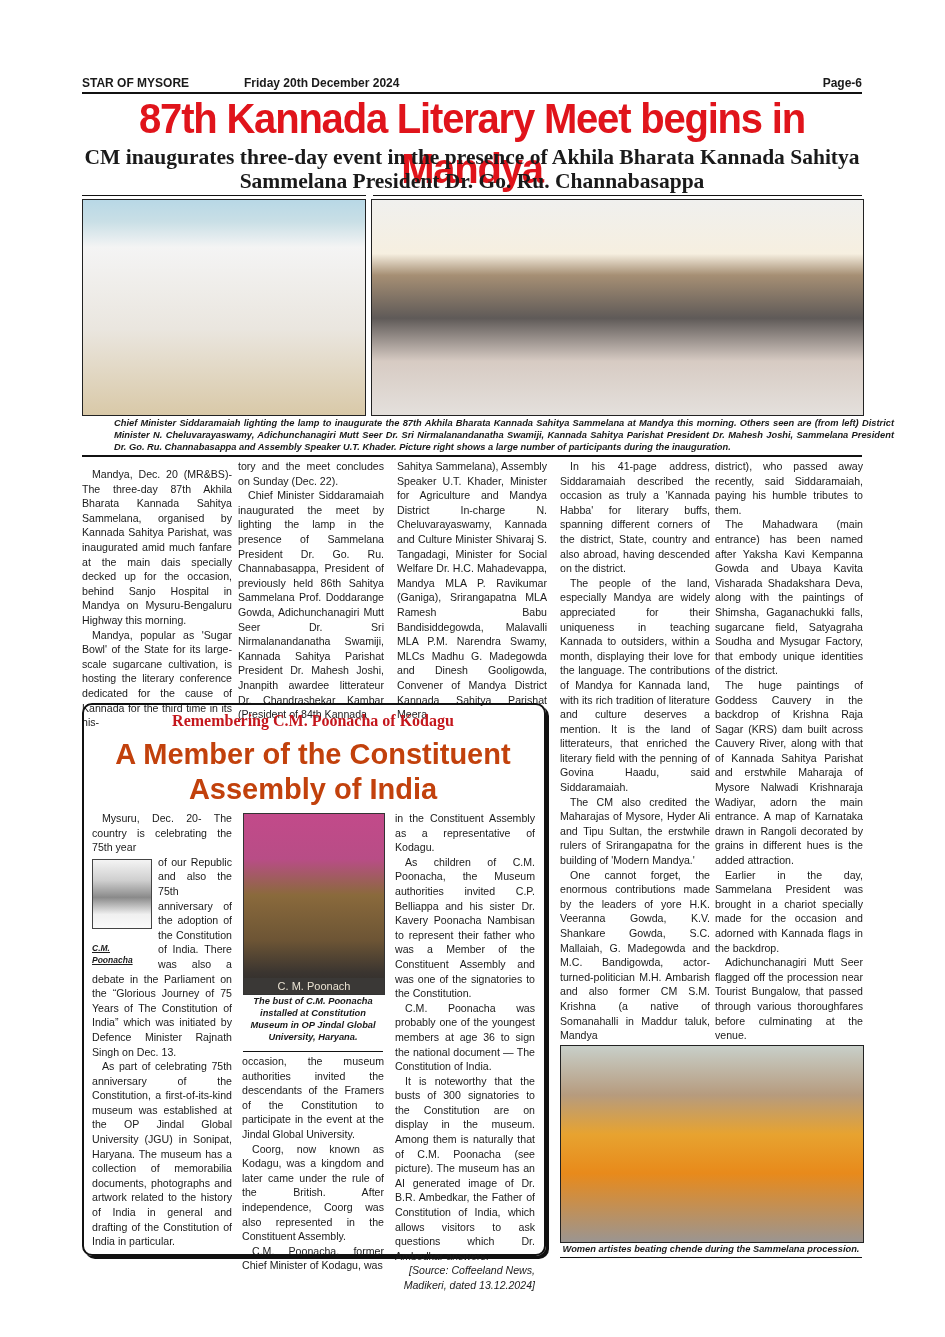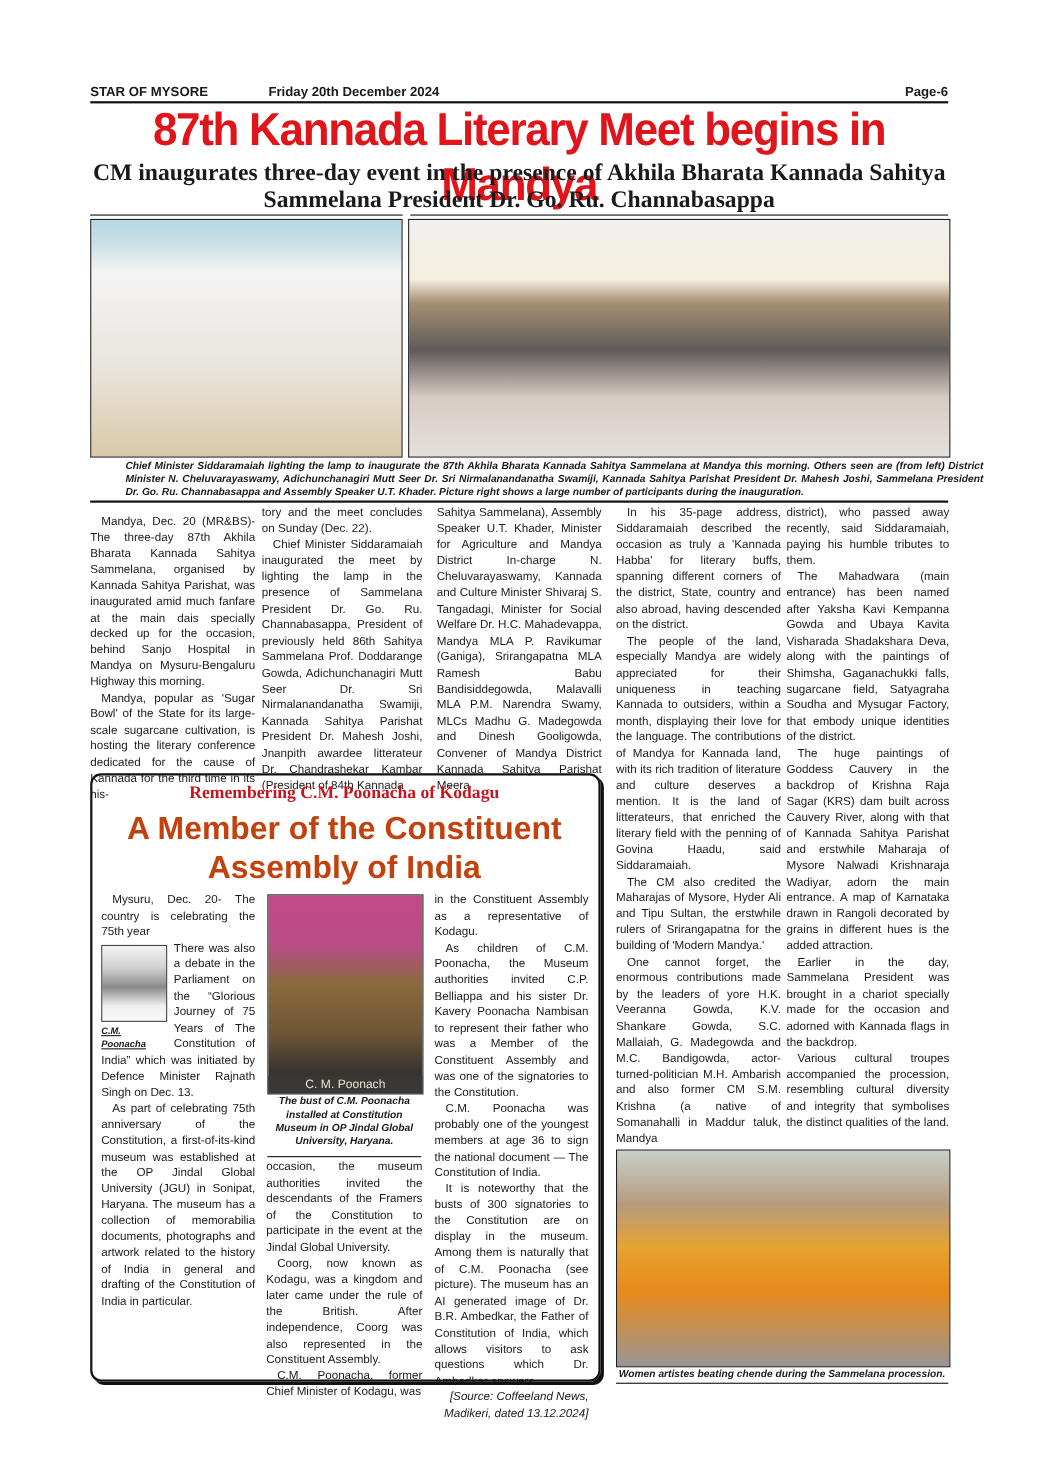--- a/index.html
+++ b/index.html
@@ -76,46 +76,48 @@
   <p>Mandya, popular as 'Sugar Bowl' of the State for its large-scale sugarcane cultivation, is hosting the literary conference dedicated for the cause of Kannada for the third time in its his-</p>
 </div>
 <div class="abs col col2">
   <p style="text-indent:0">tory and the meet concludes on Sunday (Dec. 22).</p>
   <p>Chief Minister Siddaramaiah inaugurated the meet by lighting the lamp in the presence of Sammelana President Dr. Go. Ru. Channabasappa, President of previously held 86th Sahitya Sammelana Prof. Doddarange Gowda, Adichunchanagiri Mutt Seer Dr. Sri Nirmalanandanatha Swamiji, Kannada Sahitya Parishat President Dr. Mahesh Joshi, Jnanpith awardee litterateur Dr. Chandrashekar Kambar (President of 84th Kannada</p>
 </div>
 <div class="abs col col3">
   <p style="text-indent:0">Sahitya Sammelana), Assembly Speaker U.T. Khader, Minister for Agriculture and Mandya District In-charge N. Cheluvarayaswamy, Kannada and Culture Minister Shivaraj S. Tangadagi, Minister for Social Welfare Dr. H.C. Mahadevappa, Mandya MLA P. Ravikumar (Ganiga), Srirangapatna MLA Ramesh Babu Bandisiddegowda, Malavalli MLA P.M. Narendra Swamy, MLCs Madhu G. Madegowda and Dinesh Gooligowda, Convener of Mandya District Kannada Sahitya Parishat Meera</p>
 </div>
 <div class="abs col col4">
-  <p>In his 35-page address, Siddaramaiah described the occasion as truly a 'Kannada Habba' for literary buffs, spanning different corners of the district, State, country and also abroad, having descended on the district.</p>
+  <p>In his 41-page address, Siddaramaiah described the occasion as truly a 'Kannada Habba' for literary buffs, spanning different corners of the district, State, country and also abroad, having descended on the district.</p>
   <p>The people of the land, especially Mandya are widely appreciated for their uniqueness in teaching Kannada to outsiders, within a month, displaying their love for the language. The contributions of Mandya for Kannada land, with its rich tradition of literature and culture deserves a mention. It is the land of litterateurs, that enriched the literary field with the penning of Govina Haadu, said Siddaramaiah.</p>
   <p>The CM also credited the Maharajas of Mysore, Hyder Ali and Tipu Sultan, the erstwhile rulers of Srirangapatna for the building of 'Modern Mandya.'</p>
   <p>One cannot forget, the enormous contributions made by the leaders of yore H.K. Veeranna Gowda, K.V. Shankare Gowda, S.C. Mallaiah, G. Madegowda and M.C. Bandigowda, actor-turned-politician M.H. Ambarish and also former CM S.M. Krishna (a native of Somanahalli in Maddur taluk, Mandya</p>
 </div>
 <div class="abs col col5">
   <p style="text-indent:0">district), who passed away recently, said Siddaramaiah, paying his humble tributes to them.</p>
   <p>The Mahadwara (main entrance) has been named after Yaksha Kavi Kempanna Gowda and Ubaya Kavita Visharada Shadakshara Deva, along with the paintings of Shimsha, Gaganachukki falls, sugarcane field, Satyagraha Soudha and Mysugar Factory, that embody unique identities of the district.</p>
   <p>The huge paintings of Goddess Cauvery in the backdrop of Krishna Raja Sagar (KRS) dam built across Cauvery River, along with that of Kannada Sahitya Parishat and erstwhile Maharaja of Mysore Nalwadi Krishnaraja Wadiyar, adorn the main entrance. A map of Karnataka drawn in Rangoli decorated by grains in different hues is the added attraction.</p>
   <p>Earlier in the day, Sammelana President was brought in a chariot specially made for the occasion and adorned with Kannada flags in the backdrop.</p>
+  <p>Adichunchanagiri Mutt Seer flagged off the procession near Tourist Bungalow, that passed through various thoroughfares before culminating at the venue.</p>
   <p>Various cultural troupes accompanied the procession, resembling cultural diversity and integrity that symbolises the distinct qualities of the land.</p>
 </div>
 
 <div class="abs photo photo3"></div>
 <div class="abs photo3-cap">Women artistes beating chende during the Sammelana procession.</div>
 <div class="abs rule-bot"></div>
 
 <div class="abs box"></div>
 <div class="abs box-kicker">Remembering C.M. Poonacha of Kodagu</div>
 <div class="abs box-title">A Member of the Constituent Assembly of India</div>
 
 <div class="abs bcol bcol1">
   <div style="text-indent:10px">
     <span>Mysuru, Dec. 20- The country is celebrating the 75th year</span>
   </div>
   <div class="portrait"></div>
+  <span style="font-size:10.6px;line-height:14.6px">of our Republic and also the 75th anniversary of the adoption of the Constitution of India.</span>
   <div class="portrait-cap">C.M. Poonacha</div>
   <span>There was also a debate in the Parliament on the “Glorious Journey of 75 Years of The Constitution of India” which was initiated by Defence Minister Rajnath Singh on Dec. 13.</span>
   <p style="clear:both">As part of celebrating 75th anniversary of the Constitution, a first-of-its-kind museum was established at the OP Jindal Global University (JGU) in Sonipat, Haryana. The museum has a collection of memorabilia documents, photographs and artwork related to the history of India in general and drafting of the Constitution of India in particular.</p>
 </div>
 
 <div class="abs bust">
   <div class="bust-label">C. M.  Poonach</div>
 </div>
 <div class="abs bust-cap">The bust of C.M. Poonacha installed at Constitution Museum in OP Jindal Global University, Haryana.</div>
 <div class="abs bust-rule"></div>

